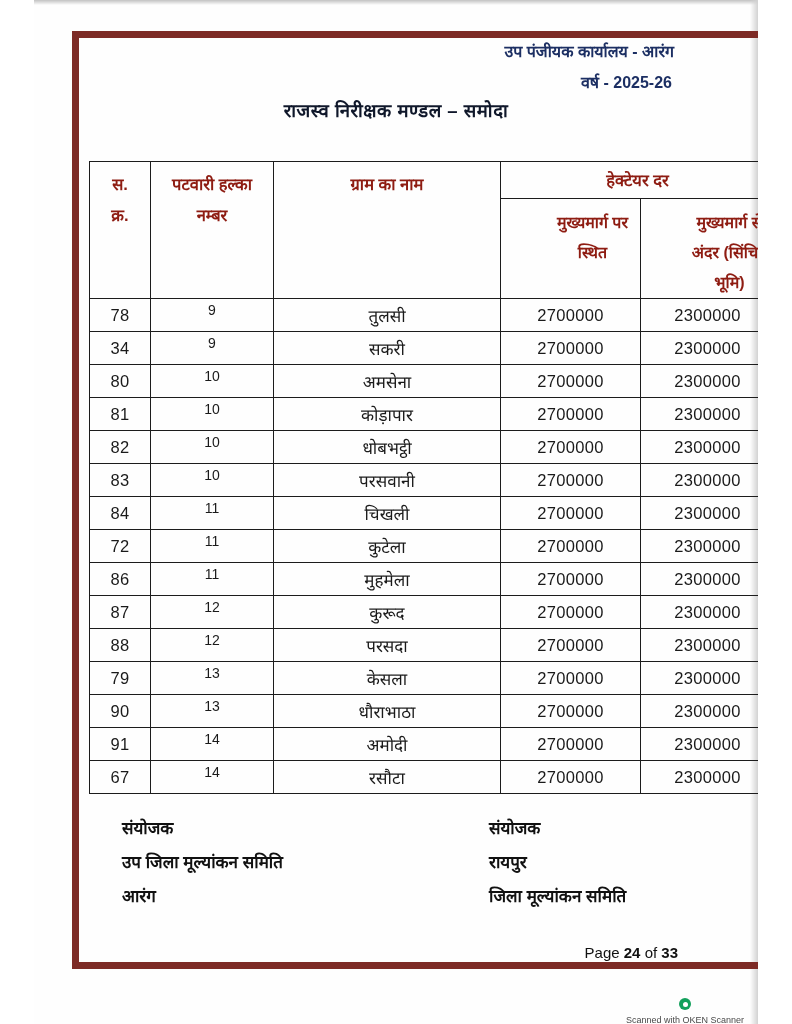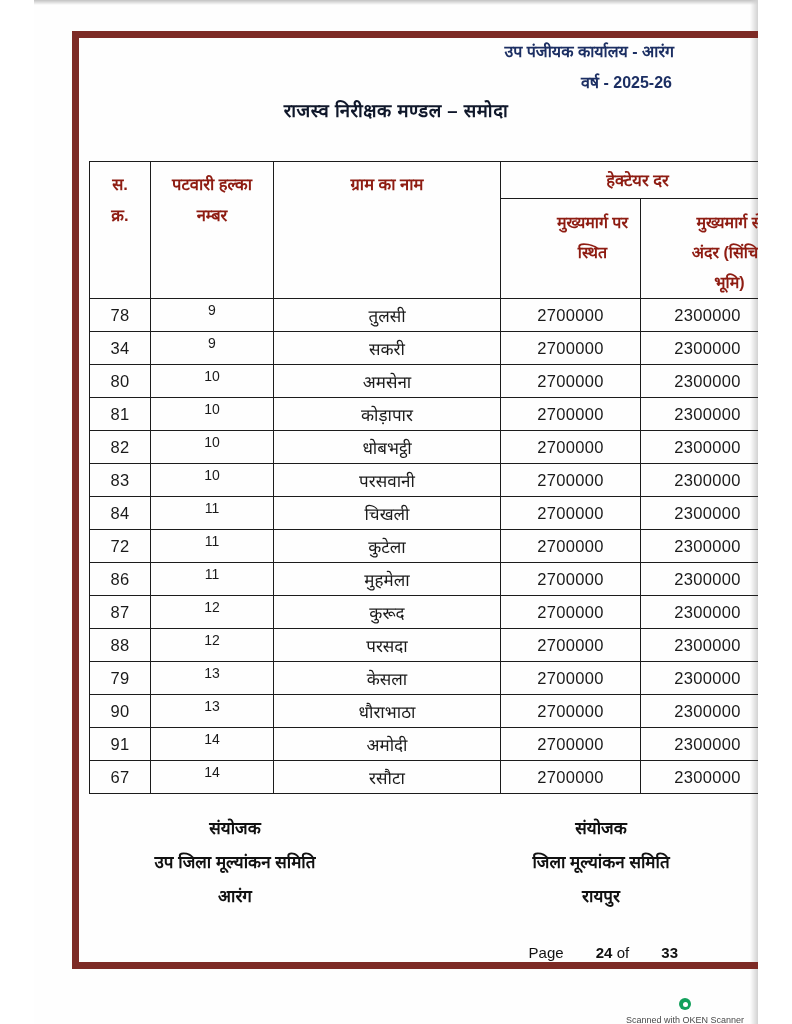--- a/index.html
+++ b/index.html
@@ -40,29 +40,29 @@
     line-height:36px; }
   th.sub-head { height:88px; vertical-align:top; padding-top:9px;
     line-height:30px; font-size:16px;padding-left:48px; }
   .rate-table td { height:30px; font-size:16px; }
   .rate-table td.village { font-size:17px; }
   .rate-table td.halka { vertical-align:top; font-size:14px; line-height:19px;
     padding-top:2px; }
   .rate-table td.num { font-size:16.5px; letter-spacing:0.3px; }
 
   
-  .sig { position:absolute; text-align:center; font-size:17px; font-weight:600;
+  .sig { position:absolute; font-size:17px; font-weight:600;
     line-height:34px; color:#111; }
   .sig-left { left:88px; top:812px; width:226px; }
   .sig-right { left:455px; top:812px; width:224px; }
 
   
   .page-number { position:absolute; top:944px; right:80px; font-size:15px;
     color:#111; }
-  .page-number b { font-weight:700;margin-left:28px; }
+  .page-number b { font-weight:700; }
 
   
   .scanner-credit { position:absolute; top:998px; right:14px; display:flex;
     align-items:center; gap:5px; font-size:9px; color:#4a4a4a;flex-direction:column; }
   .oken-icon { position:relative; width:12px; height:12px; border-radius:50%;
     background:#12a05c; display:inline-block; }
   .oken-icon span { position:absolute; width:5px; height:5px; border-radius:50%;
     background:#ffffff; top:3.5px; left:4.5px; }
 </style>
 </head>
@@ -218,22 +218,22 @@
   </table>
 
   <div class="sig sig-left">
     <div>संयोजक</div>
     <div>उप जिला मूल्यांकन समिति</div>
     <div>आरंग</div>
   </div>
 
   <div class="sig sig-right">
     <div>संयोजक</div>
+    <div>रायपुर</div>
     <div>जिला मूल्यांकन समिति</div>
-    <div>रायपुर</div>
   </div>
 
   <div class="page-number">
     <span>Page</span>
     <b>24</b>
     <span>of</span>
     <b>33</b>
   </div>
 
   <div class="scanner-credit">

